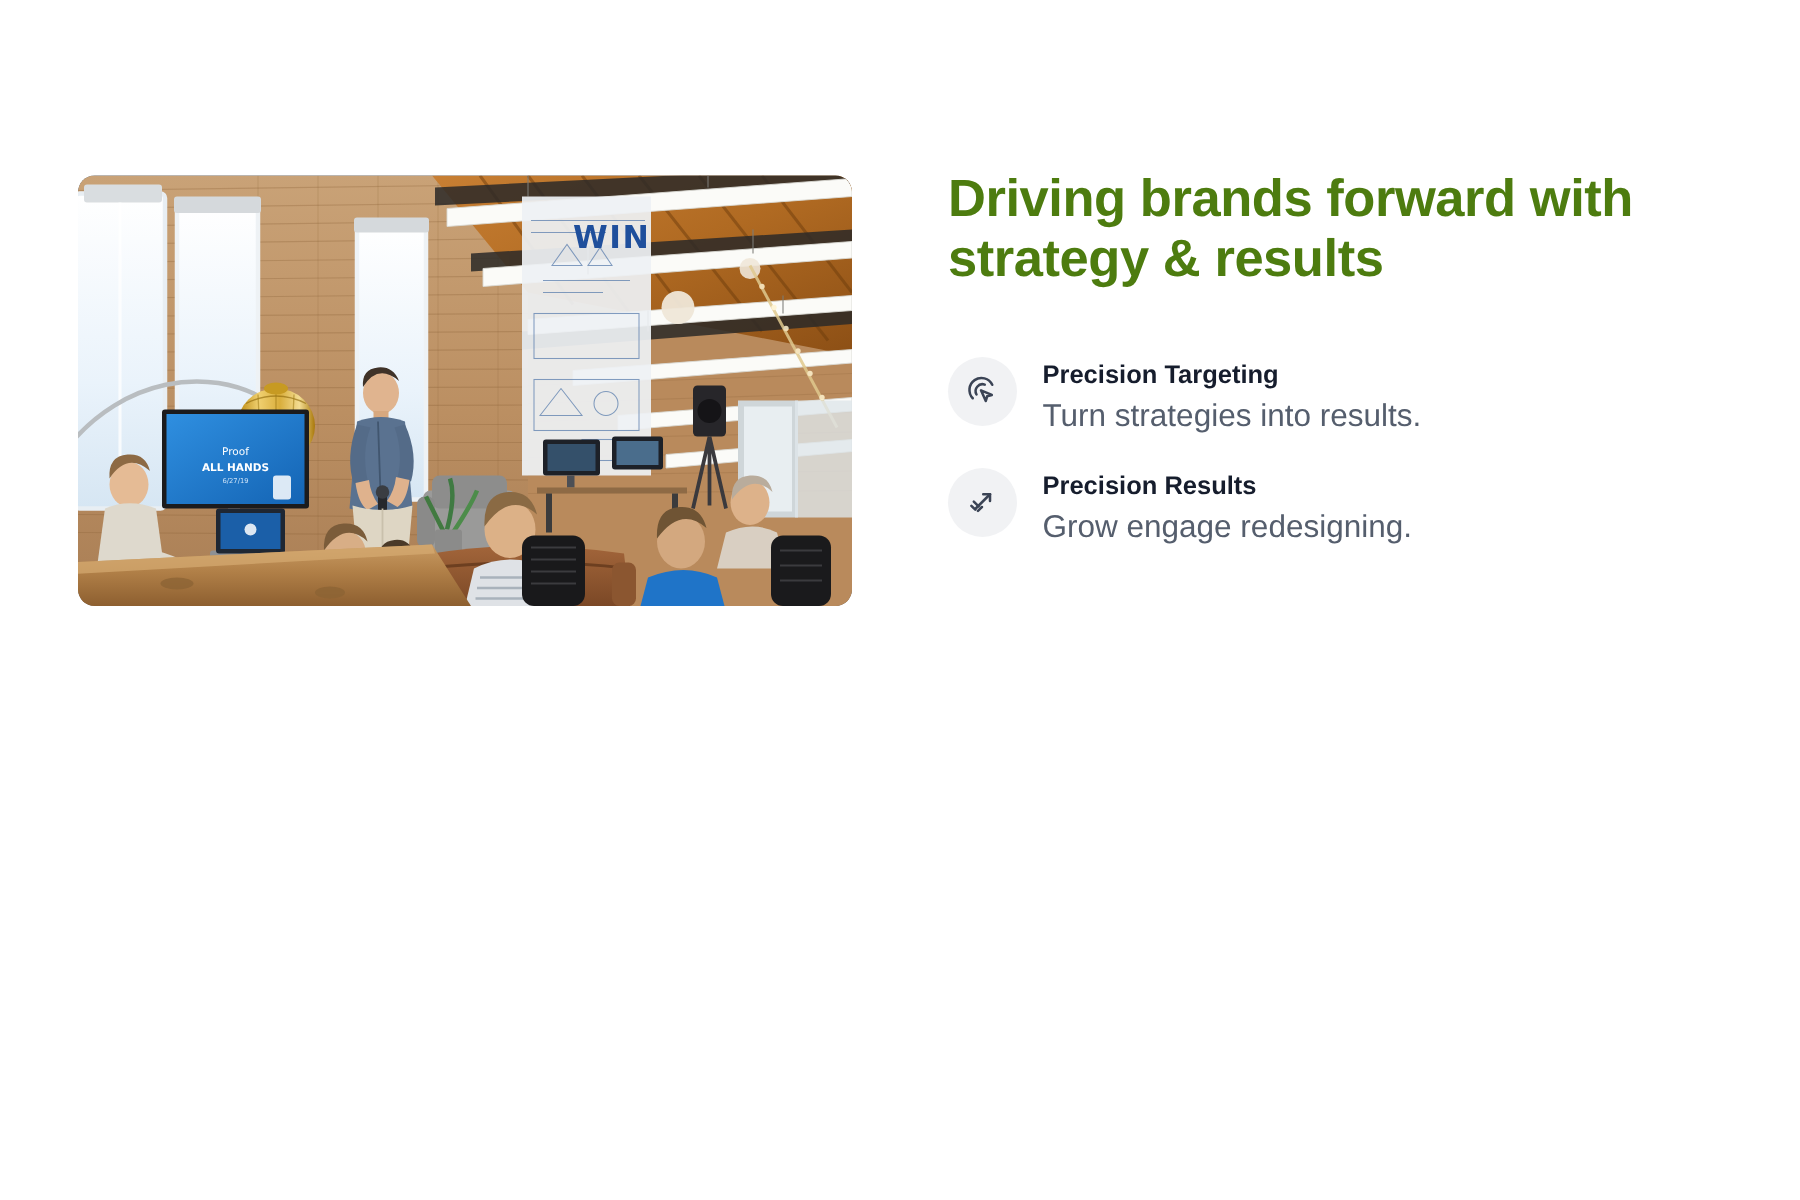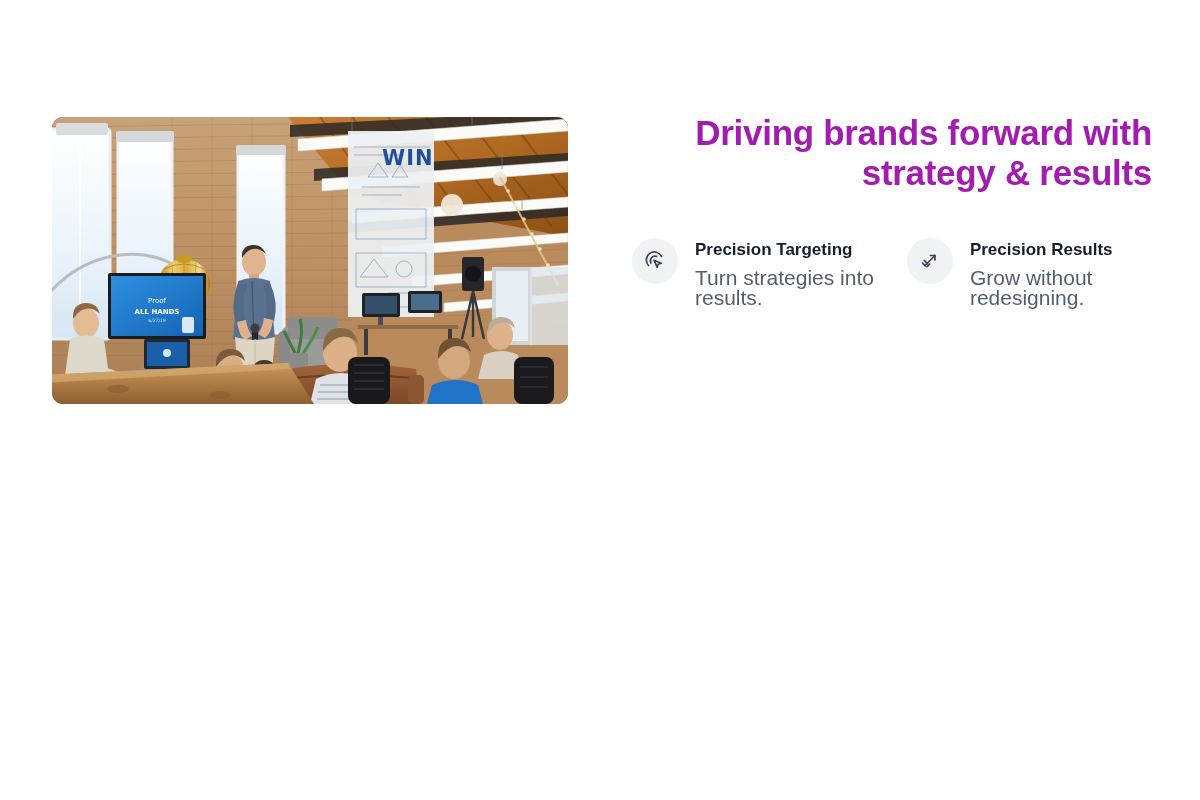--- a/index.html
+++ b/index.html
@@ -47,37 +47,36 @@
     position: absolute;
     left: 632px;
     top: 113px;
     width: 520px;
   }
 
   .headline {
     font-size: 35px;
     line-height: 40px;
     font-weight: bold;
-    color: #a21caf;
+    color: #4d7c0f;
     letter-spacing: -0.3px;
-    text-align: right;
   }
 
   .lede {
     margin-top: 38px;
     font-size: 17.5px;
     line-height: 29px;
     color: #4c5566;
     max-width: 515px;
   }
 
   .features {
     margin-top: 43px;
     display: flex;
-    flex-direction: row;
+    flex-direction: column;
     gap: 22px;
   }
 
   .feature {
     display: flex;
     align-items: flex-start;
     gap: 17px;
   }
 
   .feature-icon {
@@ -480,19 +479,19 @@
           <svg width="24" height="24" viewBox="0 0 24 24" fill="none" stroke="#3b4455" stroke-width="1.7" stroke-linecap="round" stroke-linejoin="round">
             <path d="M17 6.5l-9.5 9.5"></path>
             <path d="M12.5 6.5H17V11"></path>
             <path d="M6.2 11.4l3.2 3.2"></path>
             <path d="M4.6 14.2l2.6 2.6"></path>
             <path d="M9 17.6l2.6-2.6"></path>
           </svg>
         </span>
         <div class="feature-body">
           <div class="feature-title">Precision Results</div>
-          <div class="feature-desc">Grow without redesigning.</div>
+          <div class="feature-desc">Grow engage redesigning.</div>
         </div>
       </div>
 
     </div>
   </div>
 </div>
 
 </body></html>

